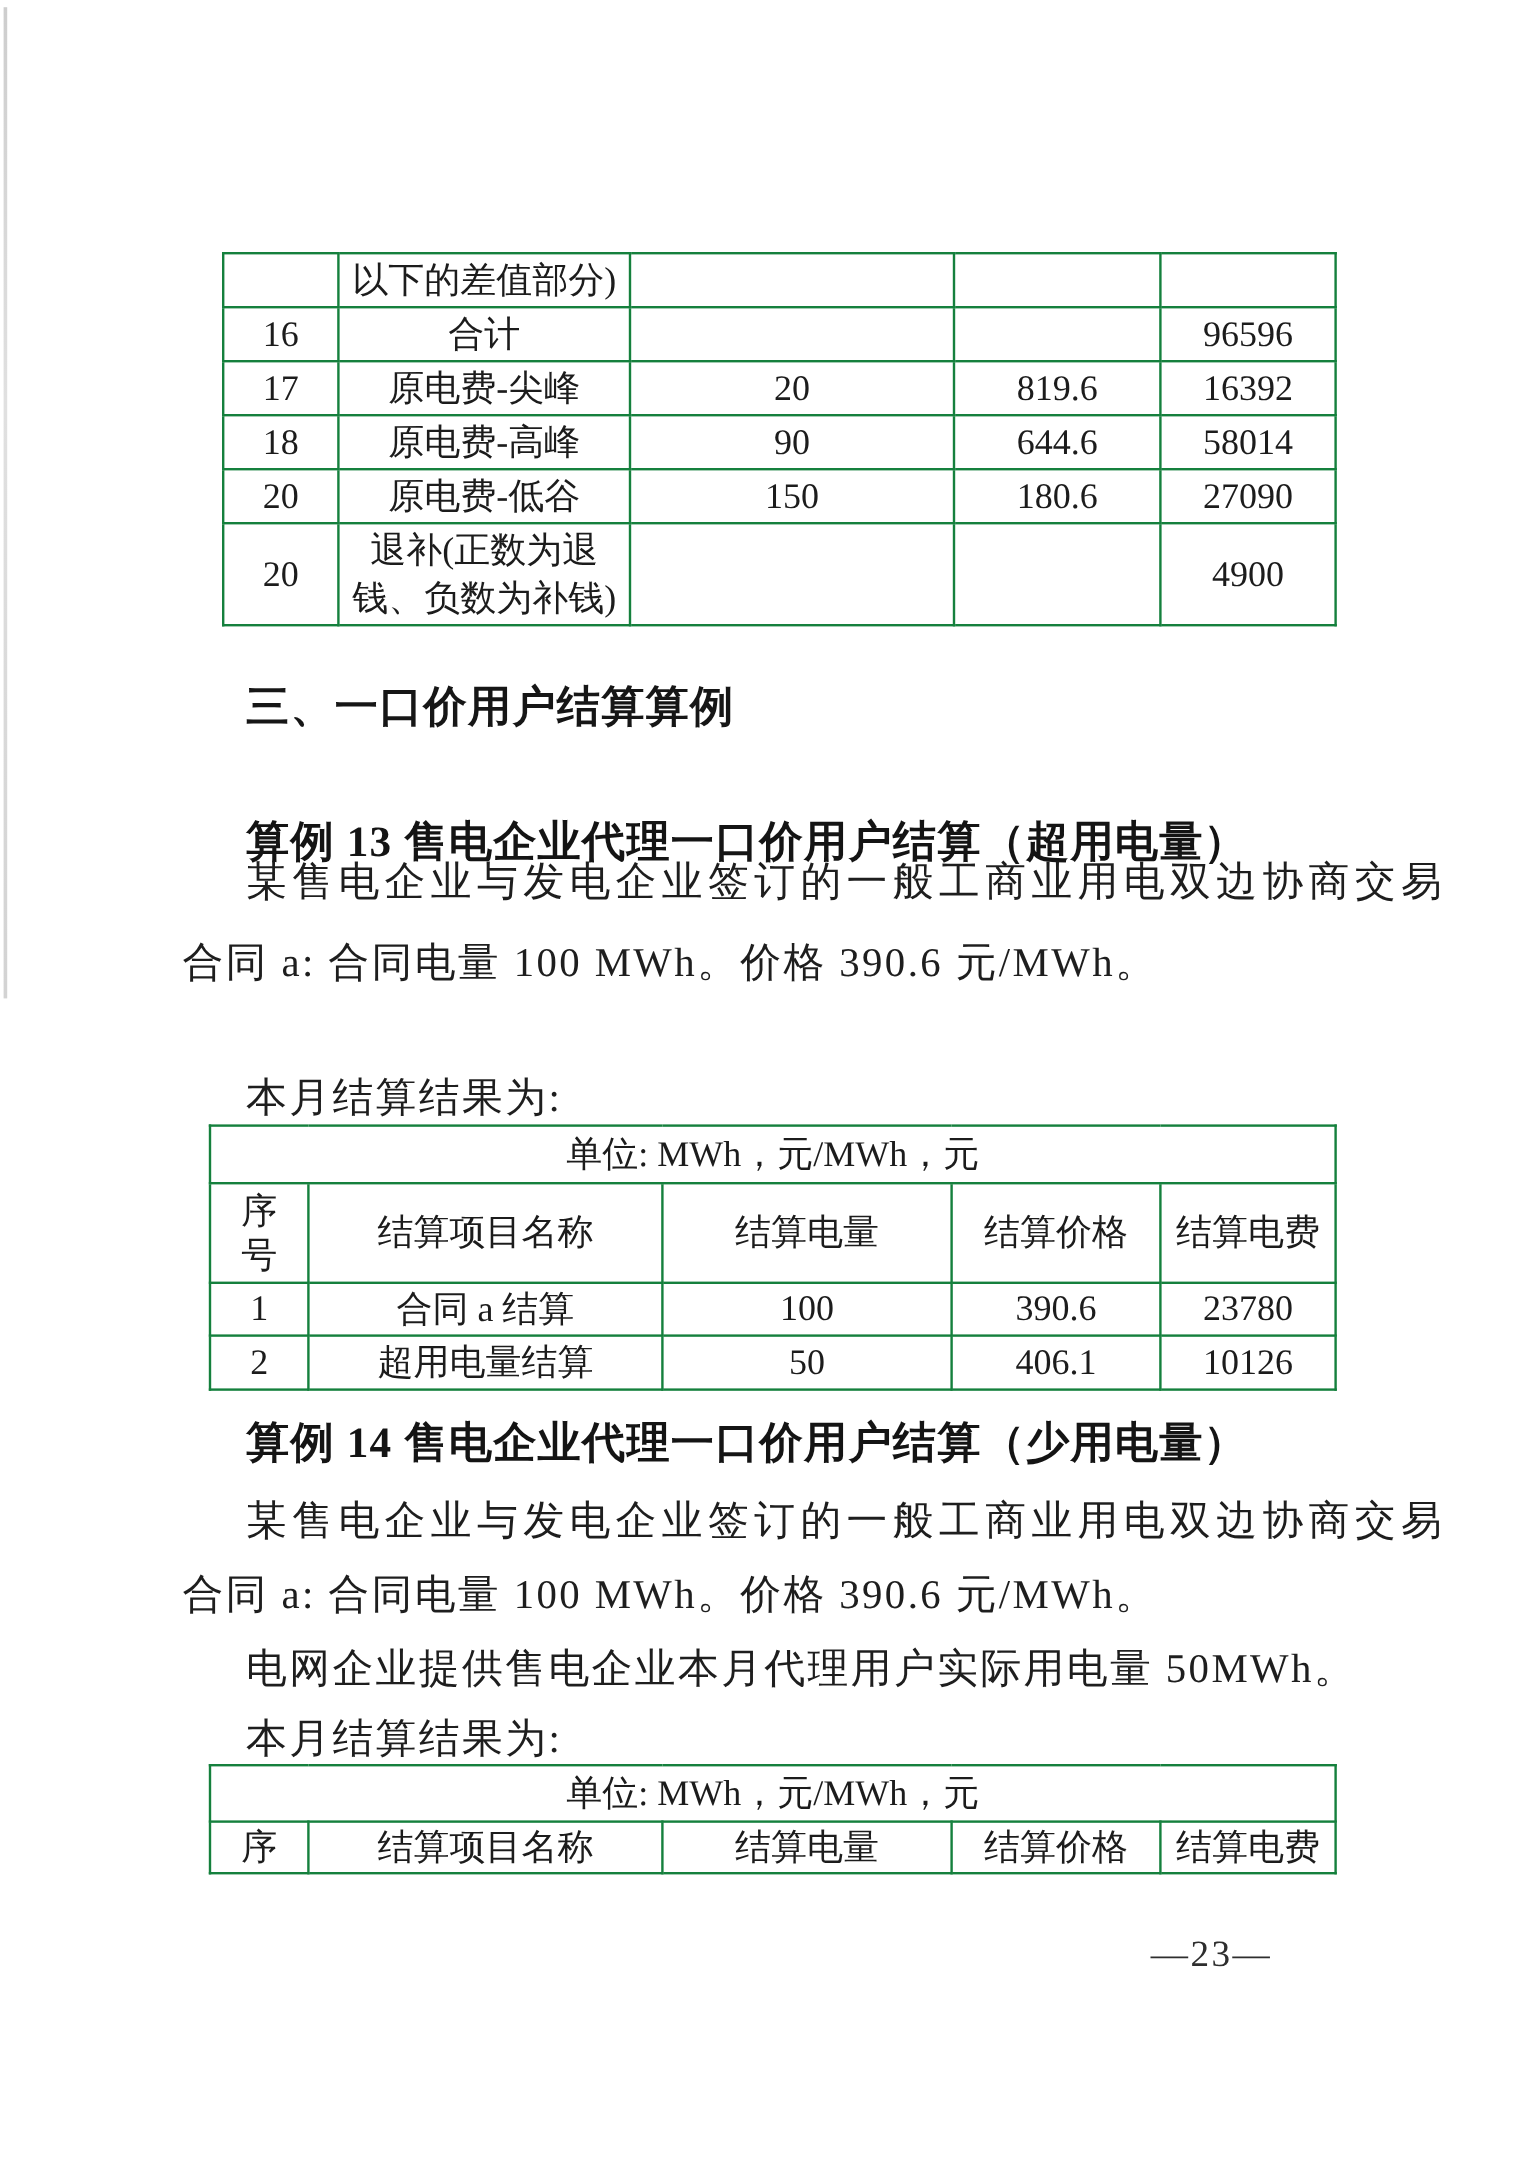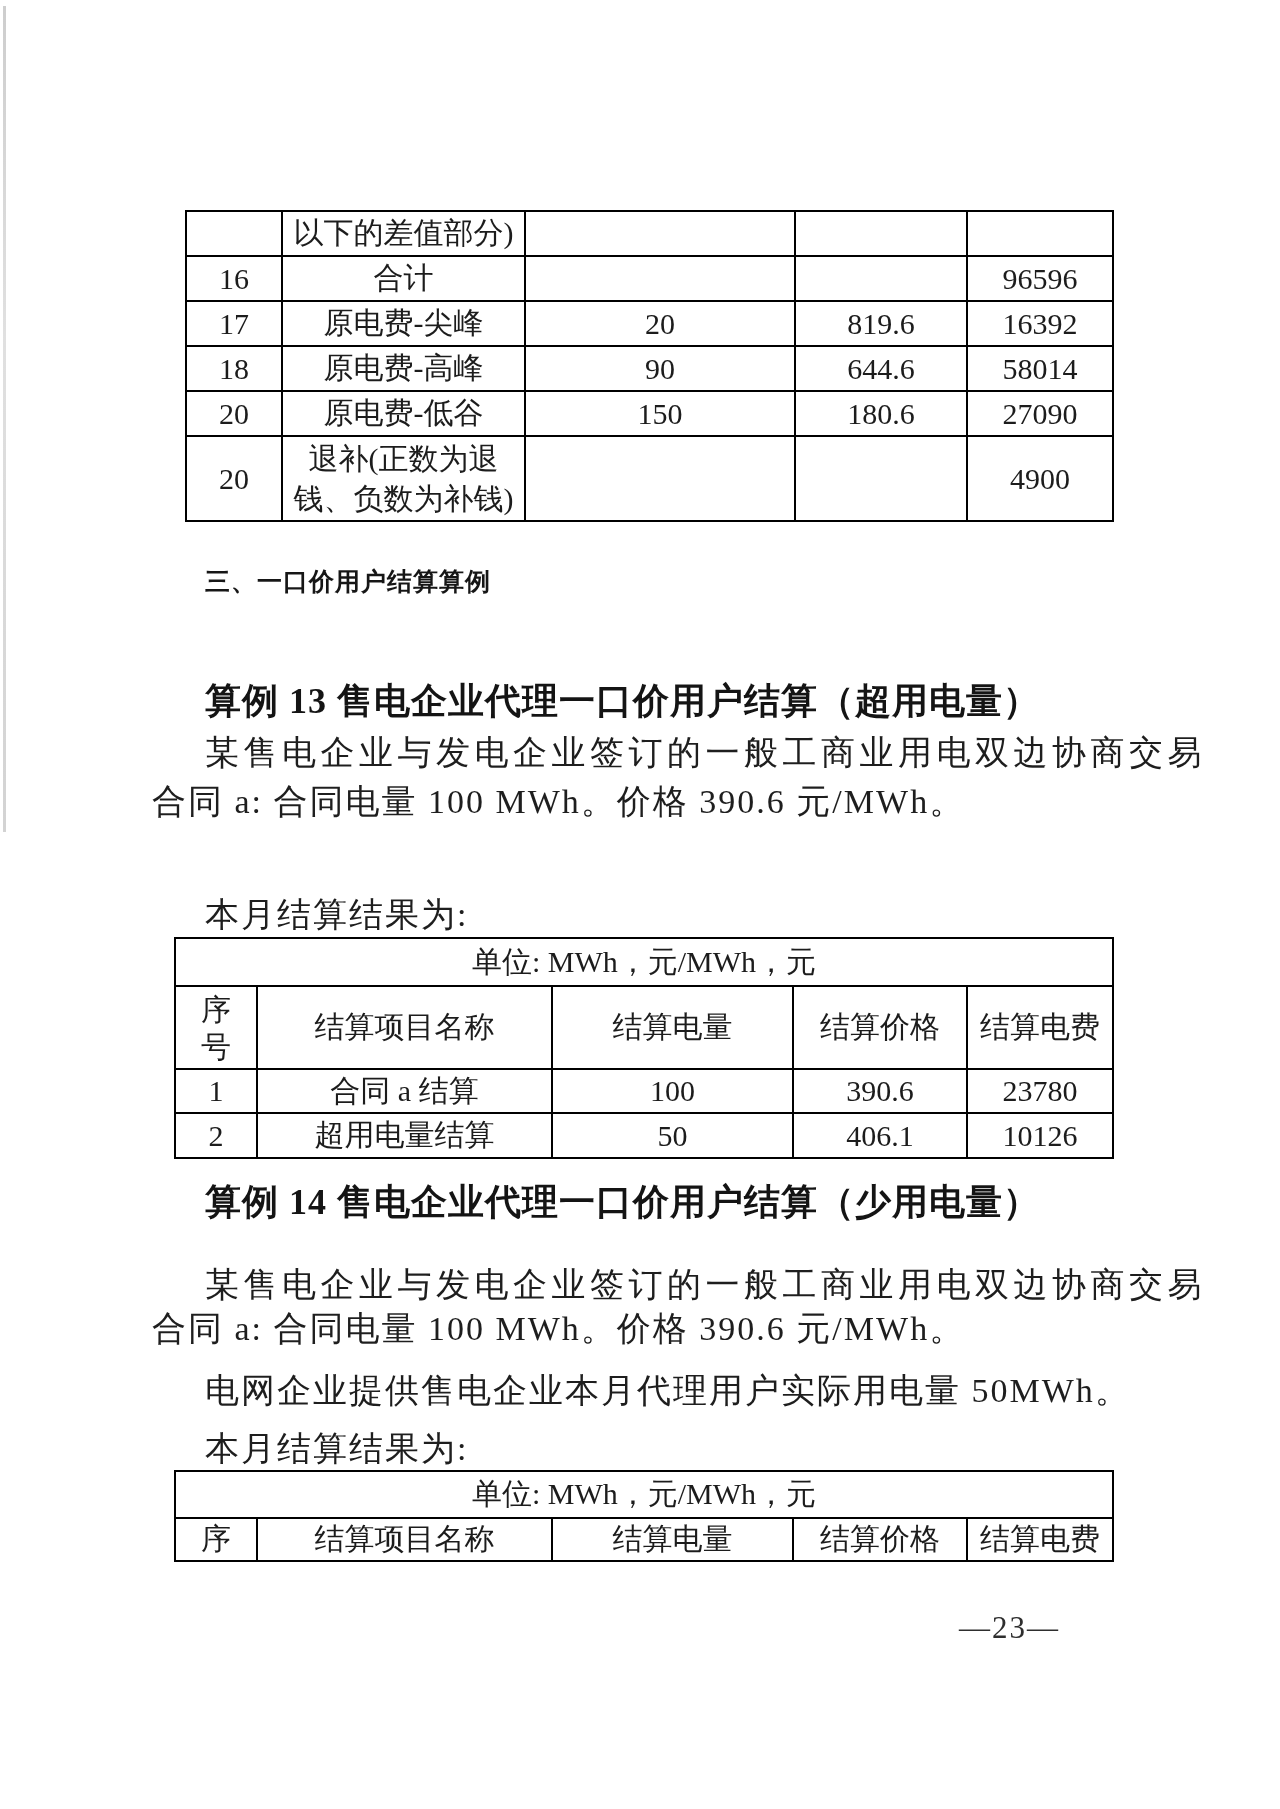--- a/index.html
+++ b/index.html
@@ -16,39 +16,39 @@
     position:absolute; left:3px; top:6px; width:3px; height:826px;
     background:linear-gradient(#bdbdbd,#d6d6d6 40%,#c4c4c4);
     opacity:.75;
   }
   table.doc {
     position:absolute;
     border-collapse:collapse;
     table-layout:fixed;
   }
   table.doc td {
-    border:2px solid #000000;
+    border:2px solid #15803d;
     text-align:center;
     vertical-align:middle;
     font-size:30px;
     color:#1c1c1c;
     padding:0;
     overflow:hidden;
   }
   td.unit-cell { text-align:right; padding-right:14px; font-size:29px; }
   .two-line div { line-height:40px; }
   .hdr-two-line div { line-height:37px; }
   .txt { position:absolute; white-space:nowrap; }
   .h-section {
     font-family:"Liberation Sans","DejaVu Sans",sans-serif;
-    font-weight:bold; font-size:25px; letter-spacing:1px; color:#161616;
+    font-weight:bold; font-size:36px; letter-spacing:1px; color:#161616;
   }
   .h-example { font-weight:bold; font-size:36px; letter-spacing:1px; color:#141414; }
   .body-line { font-size:34px; letter-spacing:2px; }
-  .body-line.justified { letter-spacing:4.5px;margin-top:18px; }
+  .body-line.justified { letter-spacing:4.5px; }
   .page-num { font-size:31px; letter-spacing:2px; color:#2e2e2e; }
 </style>
 </head>
 <body>
 
 <div class="page">
 
   <div class="scan-artifact"></div>
 
   <table class="doc" style="left:185px; top:210px; width:927px;">

